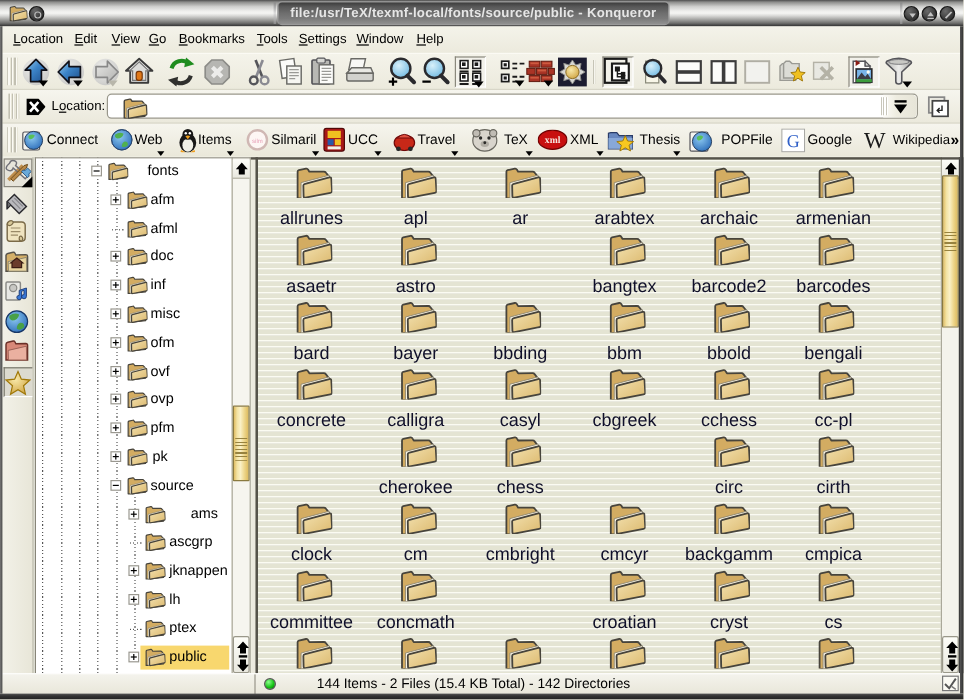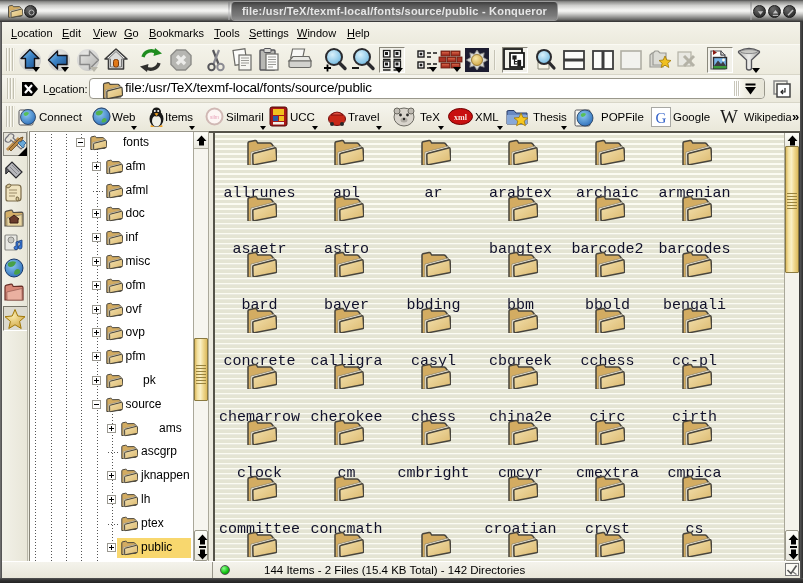--- a/index.html
+++ b/index.html
@@ -68,21 +68,21 @@
 .exp { position:absolute; width:9px; height:9px; background:#fff; border:1px solid #9a9890; box-sizing:border-box; }
 .exp i { position:absolute; background:#000; }
 .exp .ph { left:1px; top:3px; width:5px; height:1px; }
 .exp .pv { left:3px; top:1px; width:1px; height:5px; }
 .tlabel { position:absolute; top:3px; font-size:12px; color:#000; }
 .vdots { position:absolute; width:1px; background:repeating-linear-gradient(180deg,#555 0 1px,transparent 1px 3px); }
 .hdots { position:absolute; height:1px; background:repeating-linear-gradient(90deg,#555 0 1px,transparent 1px 3px); }
 
 
 .cell { position:absolute; width:87px; text-align:center; }
-.cell .clabel { display:block; margin-top:16px; font-family:Liberation Mono, monospace; font-size:15px; color:#10102a; }
+.cell .clabel { display:block; margin-top:4px; font-family:Liberation Sans, sans-serif; font-size:15px; color:#10102a; }
 
 
 .sbbtn { position:absolute; left:0; width:100%; background:linear-gradient(180deg,#fdfdf8,#e9e8df); border-bottom:1px solid #b0aea0; }
 .thumb { position:absolute; left:0; width:100%;
   background:linear-gradient(90deg,#e0bd64 0%,#f3e3a4 22%,#faf0c6 45%,#efd88f 70%,#dcba5e 100%);
   border:1px solid #8a7a40; border-radius:1px; }
 .thumb .grips { position:absolute; left:1px; right:1px;
   background:repeating-linear-gradient(180deg,#97823f 0 1px,transparent 1px 3px); }
 
 
@@ -429,21 +429,20 @@
   <div class="grip" style="left:5px"></div>
   <svg class="abs" style="left:20px;top:7px" width="16" height="14">
       <path d="M0,0 h10 l6,7 l-6,7 h-10 Z" fill="#000"></path>
       <path d="M3,3 l3.5,4 l-3.5,4 M10,3 l-3.5,4 l3.5,4" stroke="#fff" stroke-width="2.2" fill="none"></path>
     </svg>
   <span class="label">L<u>o</u>cation:</span>
   <div id="combo">
     <svg class="abs" style="left:10px;top:1px" width="23" height="19" viewBox="0 0 19 16">
         <use href="#folder19"></use>
       </svg>
-    <span class="ctext">file:/usr/TeX/texmf-local/fonts/source/public</span>
     <div style="position:absolute;right:0;top:0;width:28px;height:19px;background:linear-gradient(90deg,#fdfcf8,#eeece0 40%,#e7e5d8);border-radius:0 4px 4px 0"></div>
     <div class="cgrip"></div>
     <svg class="carr" width="18" height="16">
         <rect x="3.5" y="2.5" width="10" height="2" fill="#000"></rect>
         <path d="M3,6 L14,6 L8.5,13.5 Z" fill="#000"></path>
       </svg>
   </div>
   <svg class="abs" style="left:771px;top:5px" width="18" height="18">
       <rect x="1" y="1" width="13" height="13" fill="none" stroke="#888" stroke-width="1.5"></rect>
       <rect x="4" y="4" width="13" height="13" fill="#fff" stroke="#444" stroke-width="1.5"></rect>
@@ -682,21 +681,21 @@
       <use href="#folder19"></use>
     </svg>
     <div class="tlabel" style="left:95.5px;top:218.10000000000002px">pfm</div>
     <div class="exp" style="left:61.5px;top:244.9px">
       <i class="ph"></i>
       <i class="pv"></i>
     </div>
     <svg class="abs" style="left:73.5px;top:240.9px" width="19" height="17" viewBox="0 0 19 17">
       <use href="#folder19"></use>
     </svg>
-    <div class="tlabel" style="left:113px;top:241.9px">pk</div>
+    <div class="tlabel" style="left:97px;top:241.9px">pk</div>
     <div class="exp" style="left:61.5px;top:268.7px">
       <i class="ph"></i>
     </div>
     <svg class="abs" style="left:73.5px;top:264.7px" width="19" height="17" viewBox="0 0 19 17">
       <use href="#folder19"></use>
     </svg>
     <div class="tlabel" style="left:95.5px;top:265.7px">source</div>
     <div class="exp" style="left:77px;top:292.5px">
       <i class="ph"></i>
       <i class="pv"></i>
@@ -824,53 +823,47 @@
       </svg><span class="clabel">casyl</span></div>
     <div class="cell" style="left:262px;top:174px"><svg width="34" height="28" viewBox="0 0 34 28">
         <use href="#folder32"></use>
       </svg><span class="clabel">cbgreek</span></div>
     <div class="cell" style="left:349px;top:174px"><svg width="34" height="28" viewBox="0 0 34 28">
         <use href="#folder32"></use>
       </svg><span class="clabel">cchess</span></div>
     <div class="cell" style="left:436px;top:174px"><svg width="34" height="28" viewBox="0 0 34 28">
         <use href="#folder32"></use>
       </svg><span class="clabel">cc-pl</span></div>
-    <div class="cell" style="left:1px;top:230px"><svg width="34" height="28" viewBox="0 0 34 28">
-        <use href="#folder32"></use>
-      </svg><span class="clabel">chemarrow</span></div>
     <div class="cell" style="left:88px;top:230px"><svg width="34" height="28" viewBox="0 0 34 28">
         <use href="#folder32"></use>
       </svg><span class="clabel">cherokee</span></div>
     <div class="cell" style="left:175px;top:230px"><svg width="34" height="28" viewBox="0 0 34 28">
         <use href="#folder32"></use>
       </svg><span class="clabel">chess</span></div>
-    <div class="cell" style="left:262px;top:230px"><svg width="34" height="28" viewBox="0 0 34 28">
-        <use href="#folder32"></use>
-      </svg><span class="clabel">china2e</span></div>
     <div class="cell" style="left:349px;top:230px"><svg width="34" height="28" viewBox="0 0 34 28">
         <use href="#folder32"></use>
       </svg><span class="clabel">circ</span></div>
     <div class="cell" style="left:436px;top:230px"><svg width="34" height="28" viewBox="0 0 34 28">
         <use href="#folder32"></use>
       </svg><span class="clabel">cirth</span></div>
     <div class="cell" style="left:1px;top:286px"><svg width="34" height="28" viewBox="0 0 34 28">
         <use href="#folder32"></use>
       </svg><span class="clabel">clock</span></div>
     <div class="cell" style="left:88px;top:286px"><svg width="34" height="28" viewBox="0 0 34 28">
         <use href="#folder32"></use>
       </svg><span class="clabel">cm</span></div>
     <div class="cell" style="left:175px;top:286px"><svg width="34" height="28" viewBox="0 0 34 28">
         <use href="#folder32"></use>
       </svg><span class="clabel">cmbright</span></div>
     <div class="cell" style="left:262px;top:286px"><svg width="34" height="28" viewBox="0 0 34 28">
         <use href="#folder32"></use>
       </svg><span class="clabel">cmcyr</span></div>
     <div class="cell" style="left:349px;top:286px"><svg width="34" height="28" viewBox="0 0 34 28">
         <use href="#folder32"></use>
-      </svg><span class="clabel">cmextra</span></div>
+      </svg><span class="clabel">backgamm</span></div>
     <div class="cell" style="left:436px;top:286px"><svg width="34" height="28" viewBox="0 0 34 28">
         <use href="#folder32"></use>
       </svg><span class="clabel">cmpica</span></div>
     <div class="cell" style="left:1px;top:342px"><svg width="34" height="28" viewBox="0 0 34 28">
         <use href="#folder32"></use>
       </svg><span class="clabel">committee</span></div>
     <div class="cell" style="left:88px;top:342px"><svg width="34" height="28" viewBox="0 0 34 28">
         <use href="#folder32"></use>
       </svg><span class="clabel">concmath</span></div>
     <div class="cell" style="left:262px;top:342px"><svg width="34" height="28" viewBox="0 0 34 28">

